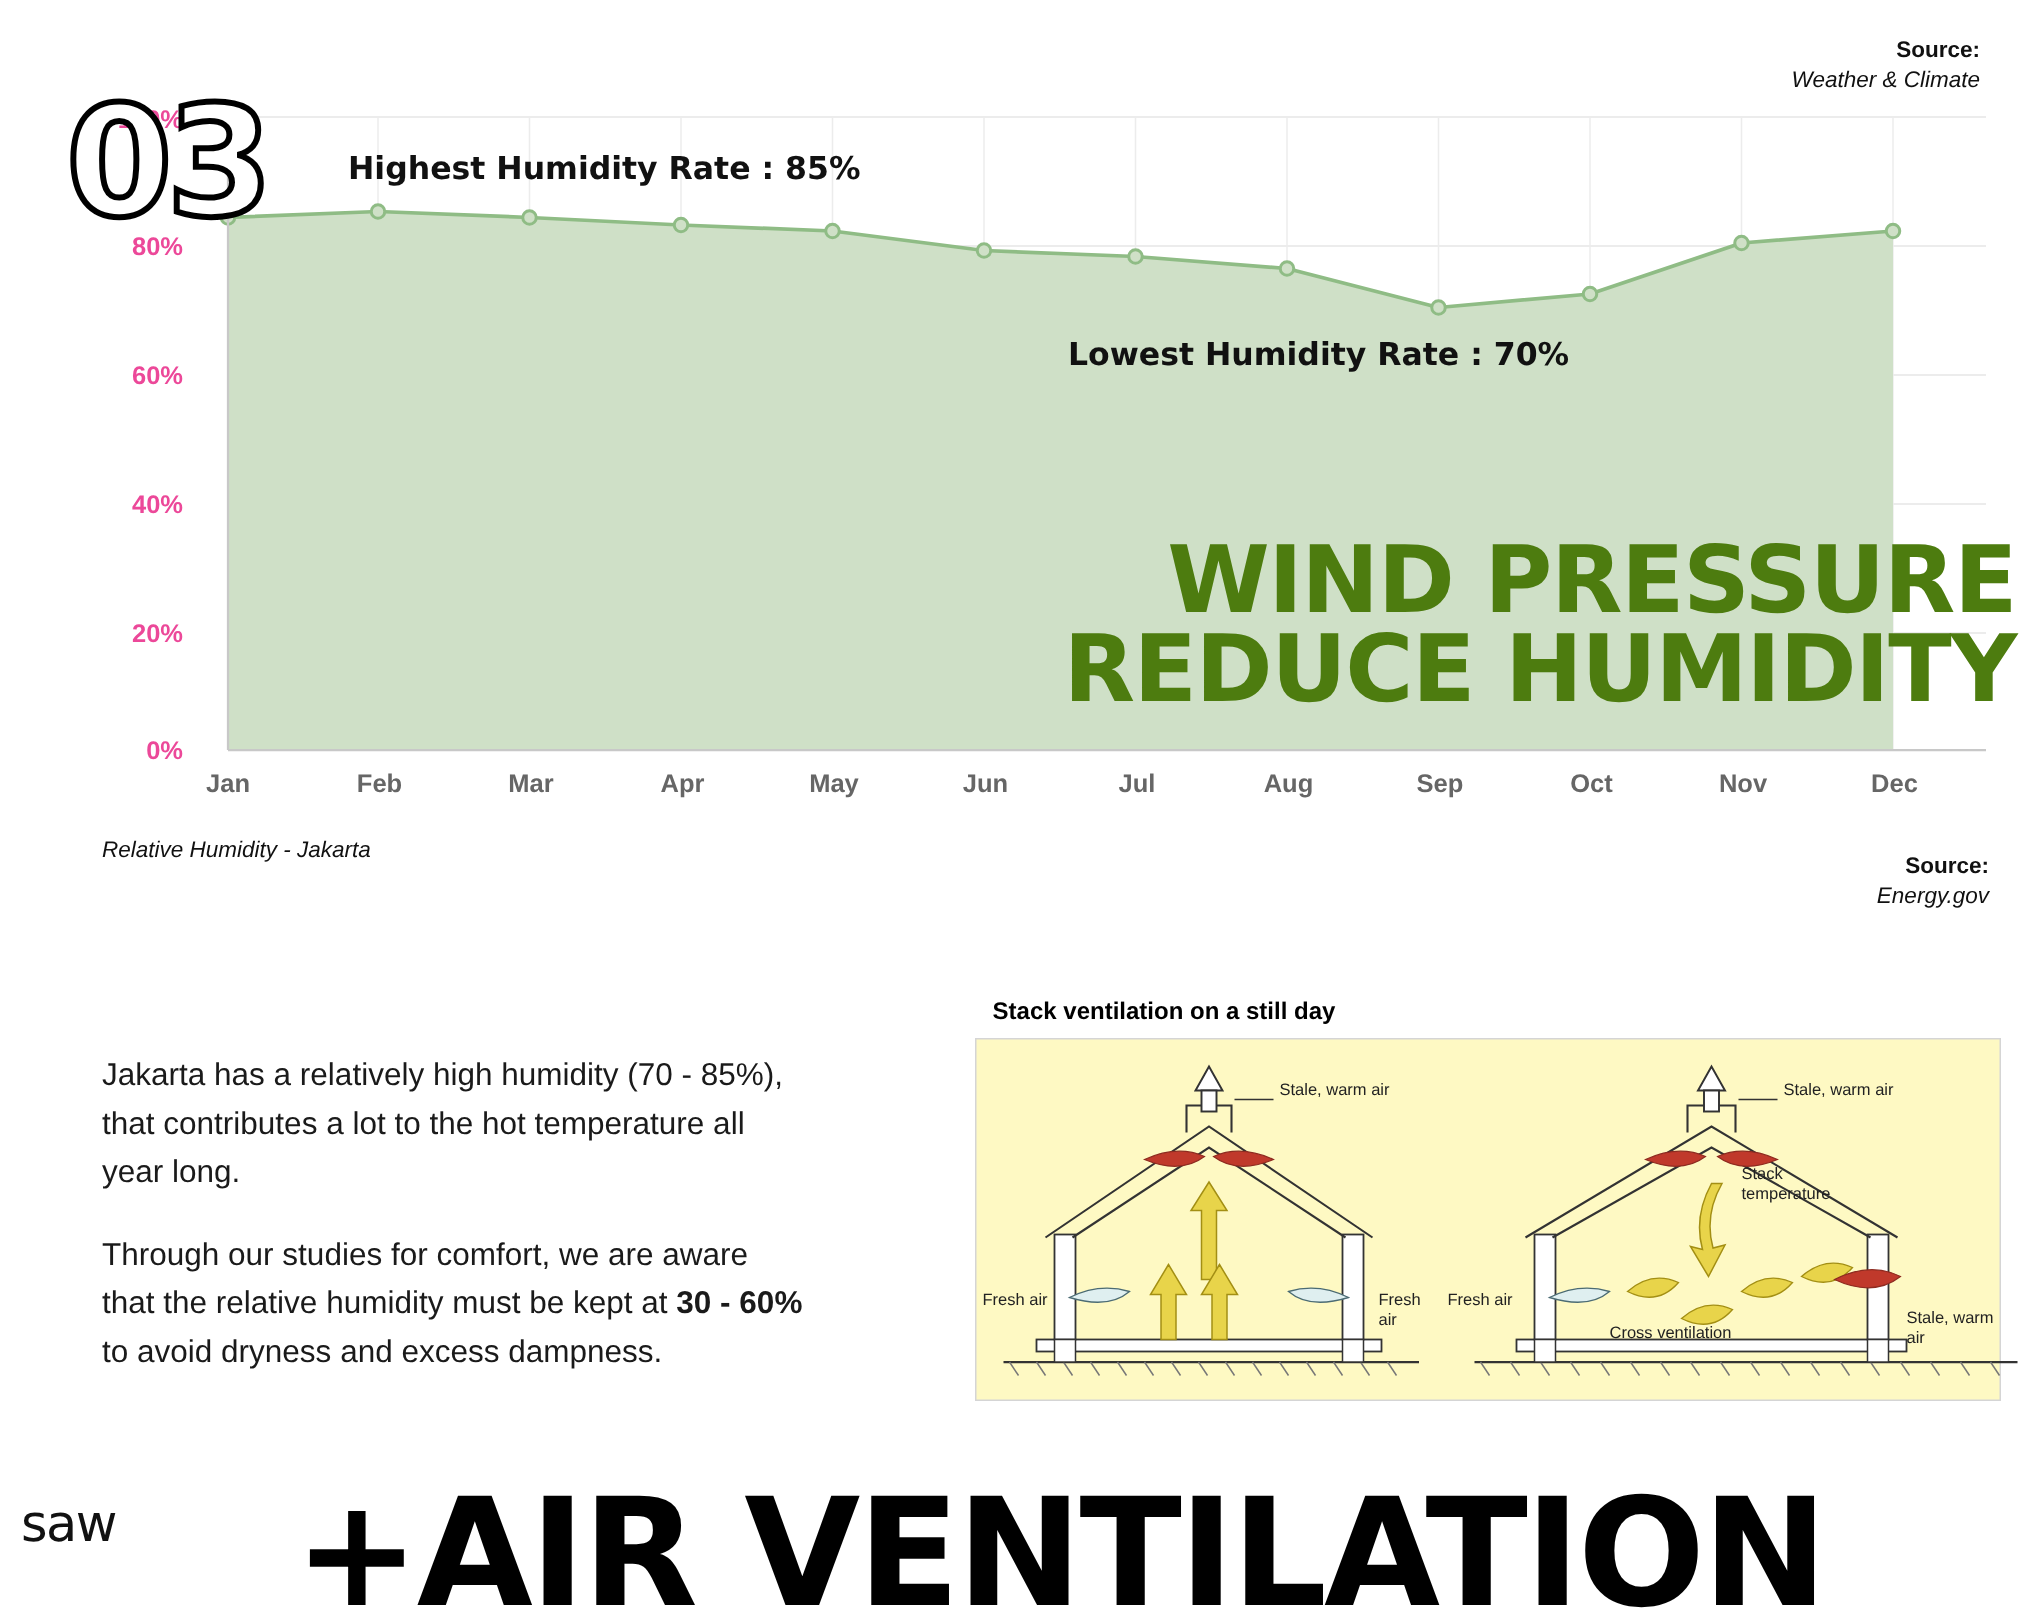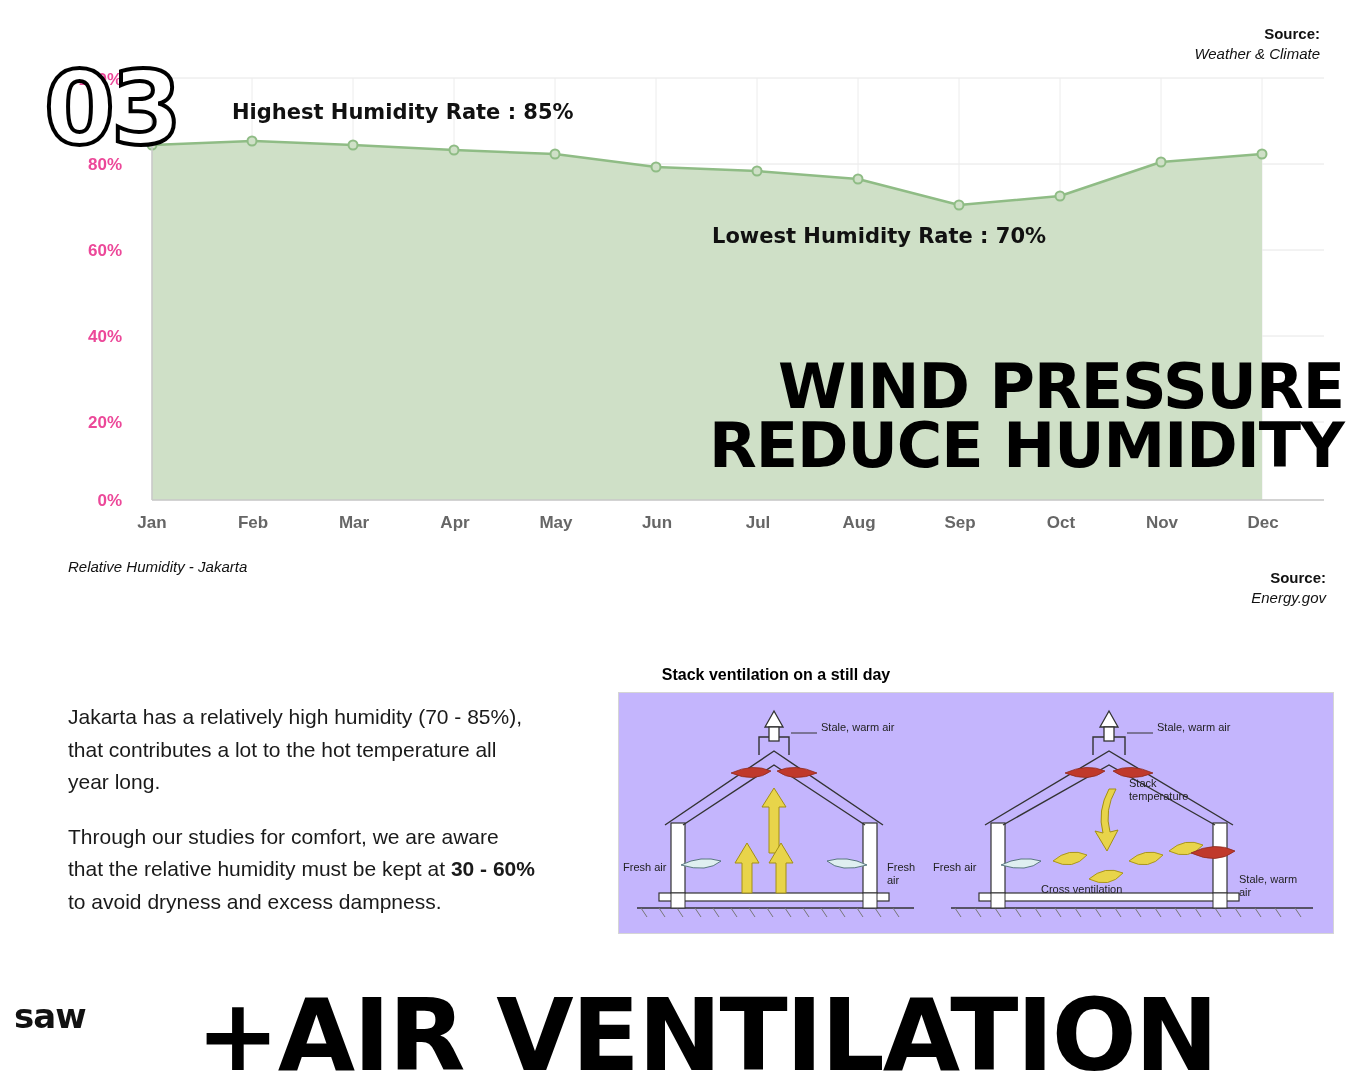--- a/index.html
+++ b/index.html
@@ -56,21 +56,21 @@
     position:absolute; left:68px; top:558px;
     font-size:15px; font-style:italic; color:#111;
   }
 
   
   #headline {
     position:absolute; right:6px; top:358px;
     text-align:right;
     font-family:"DejaVu Sans", sans-serif;
     font-weight:bold; font-size:62px; line-height:0.95;
-    color:#000000; letter-spacing:-1px;
+    color:#4d7c0f; letter-spacing:-1px;
     z-index:5;
   }
   #headline div { white-space:nowrap; }
 
   
   #body-text {
     position:absolute; left:68px; top:665px; width:470px;
     font-size:21px; line-height:1.55; color:#1a1a1a;margin-top:36px;
   }
   #body-text p { margin:0 0 22px 0; }
@@ -82,21 +82,21 @@
   }
   .diagram-titles { display:flex; gap:24px; }
   .diagram-title {
     font-weight:bold; font-size:16px; color:#000;
     text-align:center; white-space:nowrap;
   }
   #diagram-title-1 { width:316px; }
   #diagram-title-2 { width:380px; }
   #diagram-images {
     margin-top:8px; display:flex; gap:4px;
-    border:1px solid #d5d5d5; background:#c4b5fd;
+    border:1px solid #d5d5d5; background:#fef9c3;margin-left:32px;
   }
   .diagram-panel { position:relative; height:240px; }
   #panel-1 { width:310px; }
   #panel-2 { width:398px; }
   .dg-text {
     position:absolute; font-size:11px; color:#222;
     font-family:"Liberation Sans", sans-serif; line-height:1.15;
   }
 
   
@@ -104,21 +104,21 @@
     position:absolute; left:196px; bottom:-6px;
     font-family:"DejaVu Sans", sans-serif;
     font-weight:bold; font-size:100px; line-height:1;
     color:#000; letter-spacing:-2px; white-space:nowrap;
   }
 
   
   #logo {
     position:absolute; left:14px; bottom:44px;
     font-family:"DejaVu Sans", sans-serif;
-    font-size:34px; font-weight:bold; color:#111;
+    font-size:34px; font-weight:normal; color:#111;
     letter-spacing:-1px;
   }
 </style>
 </head>
 <body>
 
 <div class="source-block" id="source-top">
   <div class="source-label">Source:</div>
   <div class="source-name">Weather &amp; Climate</div>
 </div>

